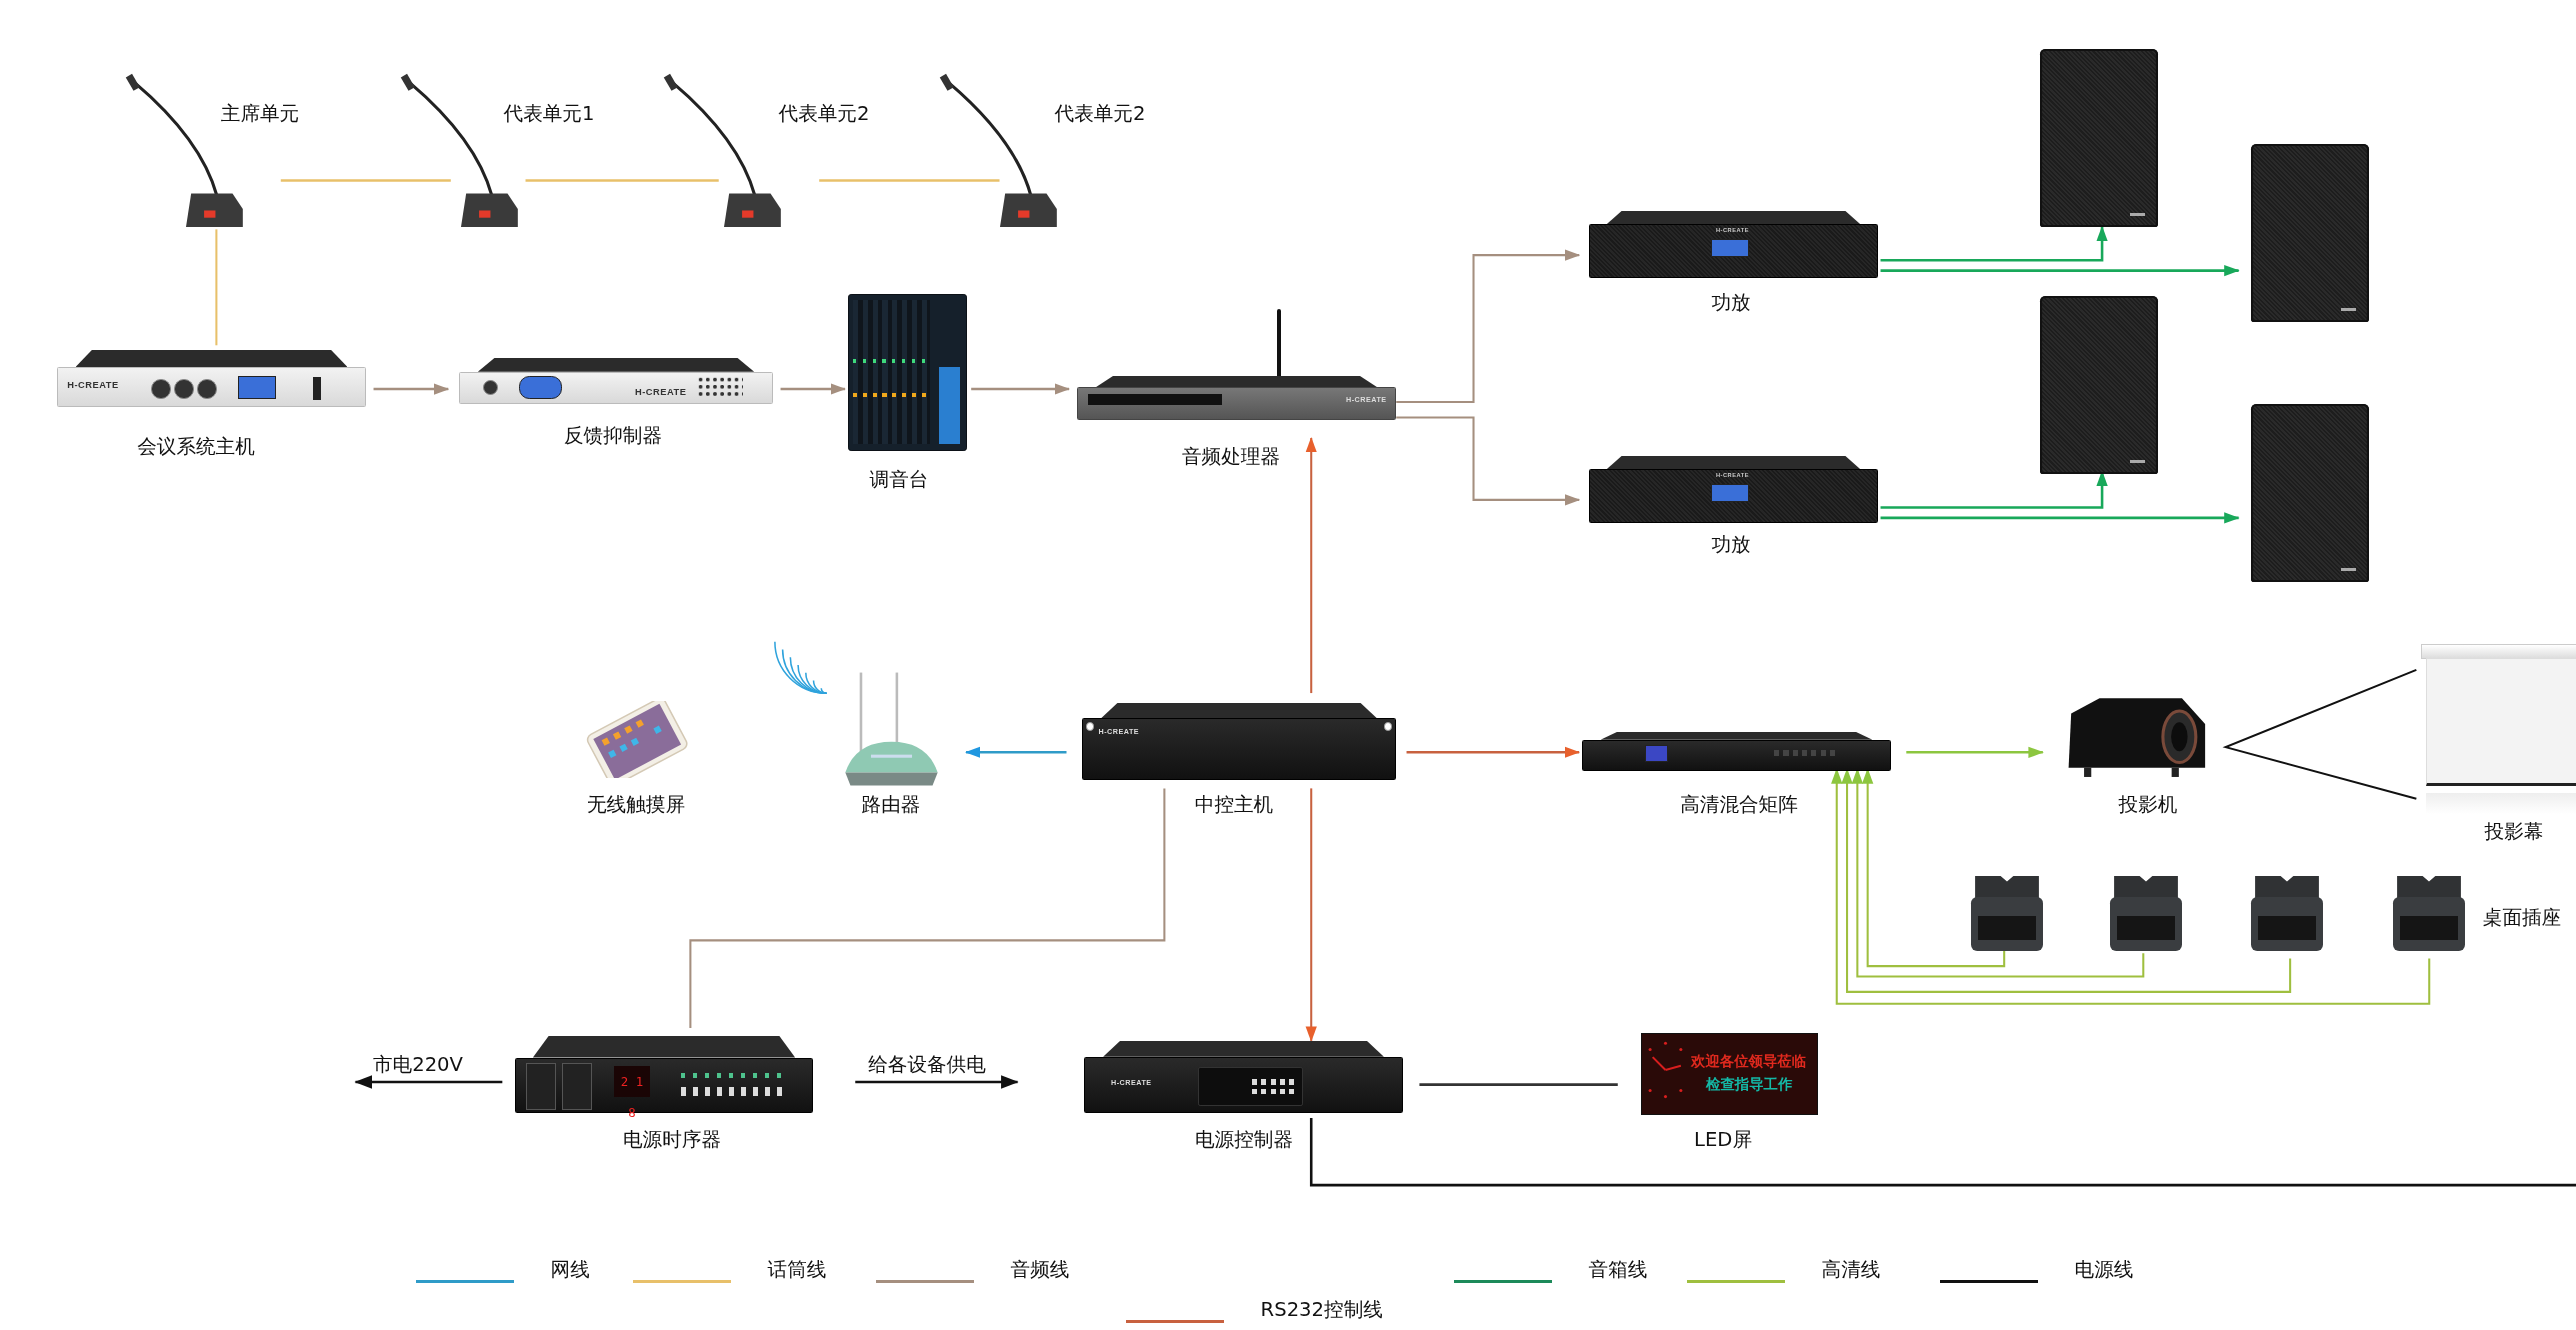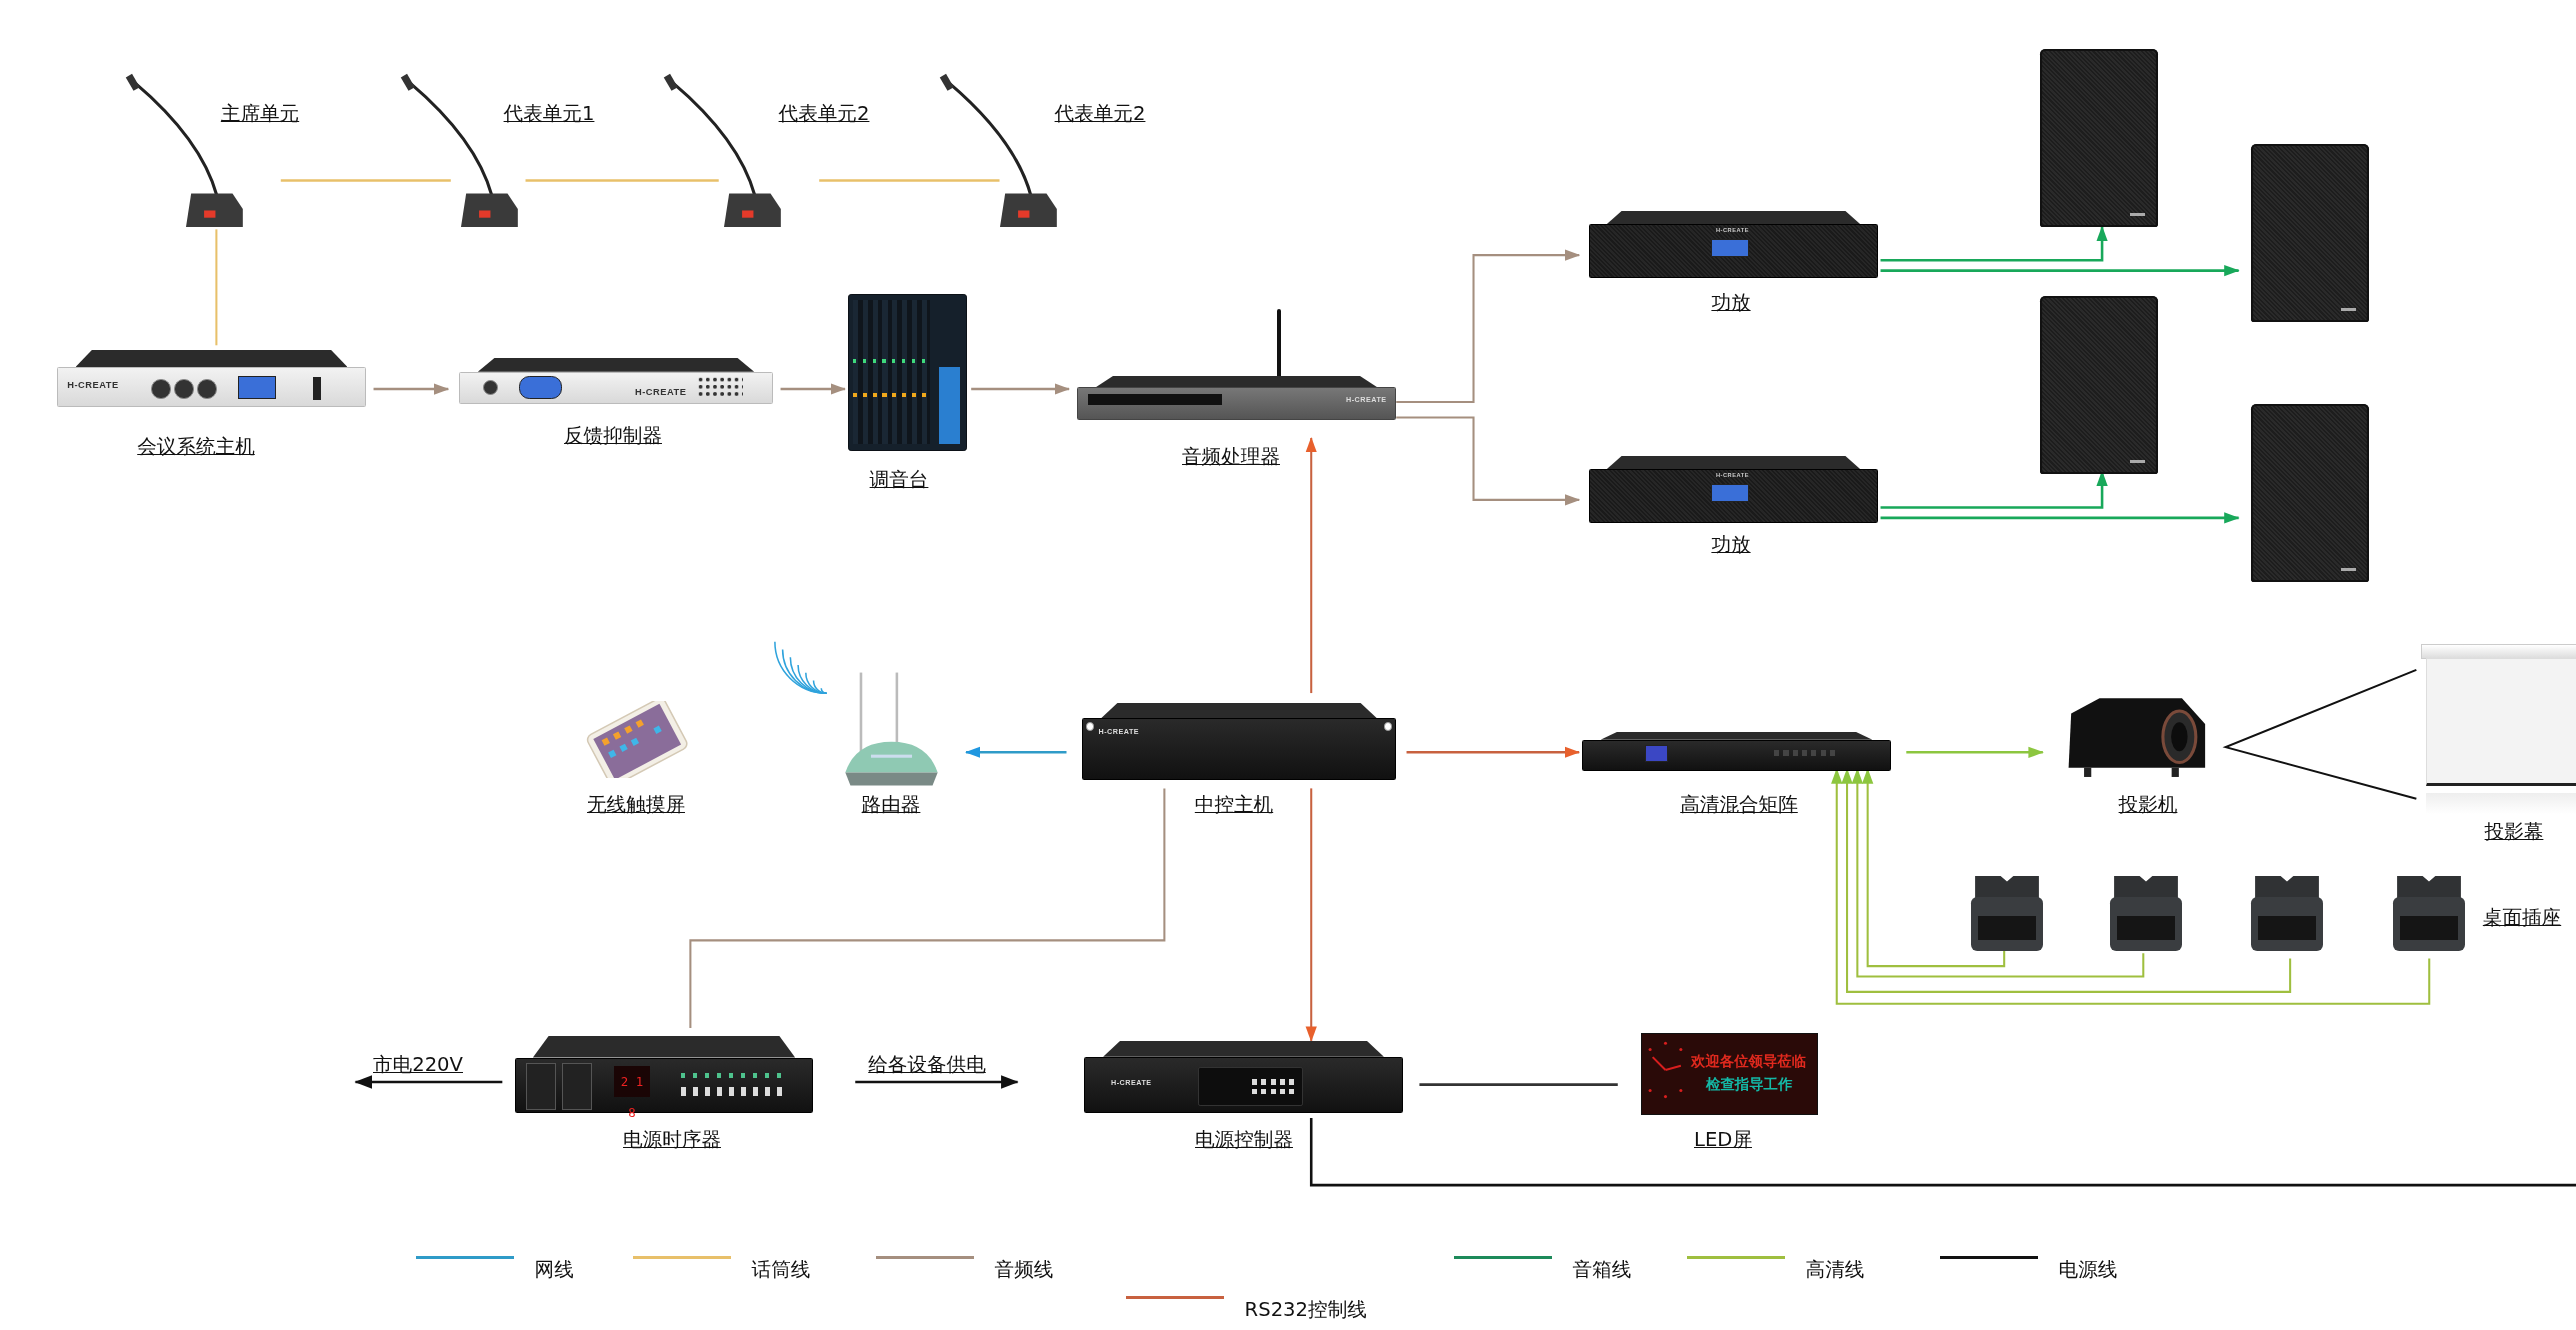--- a/index.html
+++ b/index.html
@@ -1,38 +1,38 @@
 <!DOCTYPE html>
 <html style="font-size:8.2px"><head>
 <meta charset="utf-8">
 <style>
   html,body{margin:0;padding:0;background:#fff;}
   body{width:2675px;height:1331px;position:relative;overflow:hidden;font-family:"DejaVu Sans","Liberation Sans",sans-serif;color:#111;}
   .abs{position:absolute;}
-  .lbl{position:absolute;font-size:19.6px;white-space:nowrap;transform:translateX(-50%);color:#111;text-decoration:underline;}
+  .lbl{position:absolute;font-size:19.6px;white-space:nowrap;transform:translateX(-50%);color:#111;}
   svg#wires{position:absolute;left:0;top:0;width:2675px;height:1331px;}
   
   .rack{position:absolute;box-sizing:border-box;}
   .rack .top{position:absolute;left:6%;right:6%;top:0;height:30%;background:#2b2b2b;clip-path:polygon(6% 0,94% 0,100% 100%,0 100%);}
   .rack .face{position:absolute;left:0;right:0;top:30%;bottom:0;border-radius:1.5px;}
   .silver .face{background:linear-gradient(#f2f2f2,#d9d9d9);border:1px solid #bbb;}
   .black .face{background:linear-gradient(#2a2a2a,#111);border:1px solid #000;}
   .gray .face{background:linear-gradient(#777,#555);border:1px solid #444;}
   .brand{position:absolute;font-size:9.3px;font-weight:bold;letter-spacing:0.5px;font-family:"Liberation Sans",sans-serif;}
   .lcd{position:absolute;background:#3a6fd8;border:1.5px solid #222;}
   .knob{position:absolute;width:17.5px;height:17.5px;border-radius:50%;background:#333;border:1.5px solid #888;}
   .hole{position:absolute;width:6.2px;height:6.2px;border-radius:50%;background:#fff;border:0.5px solid #999;}
   .mic{position:absolute;}
   .speaker{position:absolute;background:repeating-linear-gradient(45deg,#1d1d1d 0 1.5px,#2a2a2a 1.5px 3.1px);border-radius:5.2px 5.2px 3.1px 3.1px;box-shadow:inset 0 0 0 2.1px #111;}
   .speaker .logo{position:absolute;bottom:11.3px;right:13.4px;width:14.4px;height:2.6px;background:#aaa;}
   .socket{position:absolute;width:72px;height:75px;}
   .socket .lid{position:absolute;left:4.1px;right:4.1px;top:0;height:31px;background:#303234;clip-path:polygon(0 0,40% 0,50% 18%,60% 0,100% 0,100% 100%,0 100%);}
   .socket .body{position:absolute;left:0;right:0;top:20.6px;bottom:0;background:#3a3d40;border-radius:6.2px;}
   .socket .panel{position:absolute;left:7.2px;right:7.2px;top:40px;height:24px;background:#151515;}
-  .legend{position:absolute;top:1256px;display:flex;align-items:flex-start;}
+  .legend{position:absolute;top:1256px;display:flex;align-items:flex-end;gap:16px;}
   .legend .sw{width:98px;height:2.6px;margin-right:20.6px;}
   .legend .tx{font-size:19.6px;}
 </style>
 </head>
 <body>
 
 <svg id="wires" xmlns="http://www.w3.org/2000/svg" viewBox="0 0 5192 2583" width="2675" height="1331">
   <defs>
     <marker id="m-audio" markerWidth="10" markerHeight="10" refX="9" refY="5" orient="auto" markerUnits="userSpaceOnUse" viewBox="0 0 10 10">
         <path d="M0,0 L10,5 L0,10 z" fill="#a58f7f"></path>

